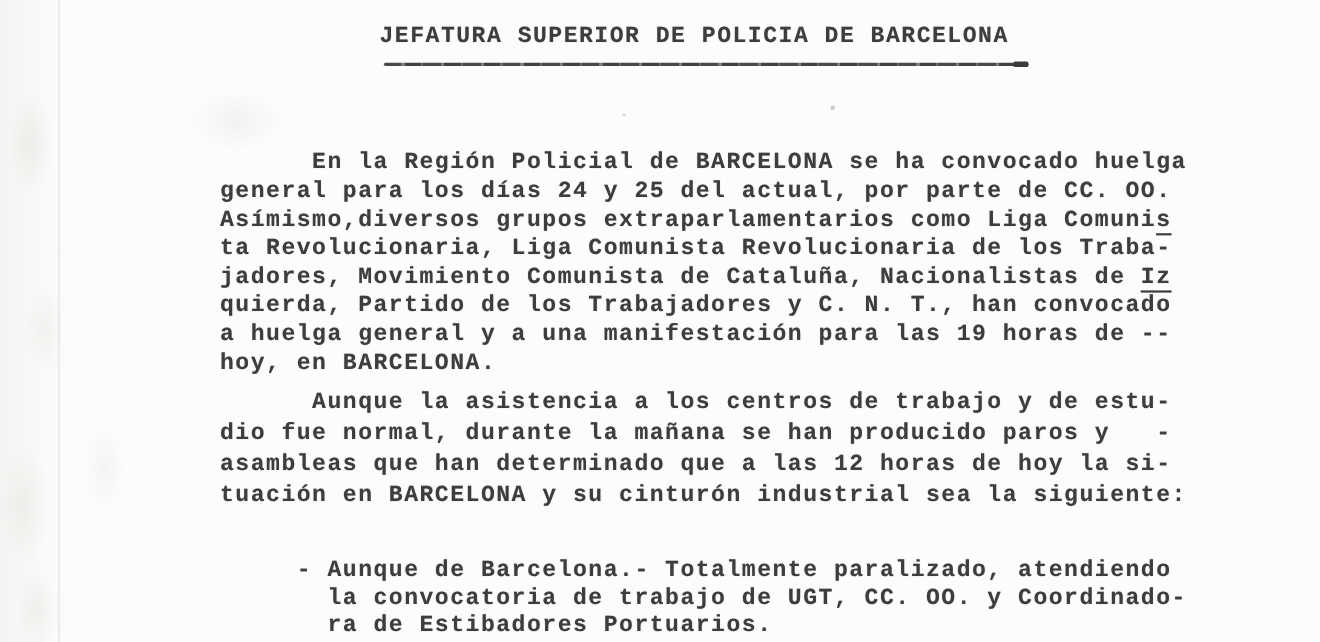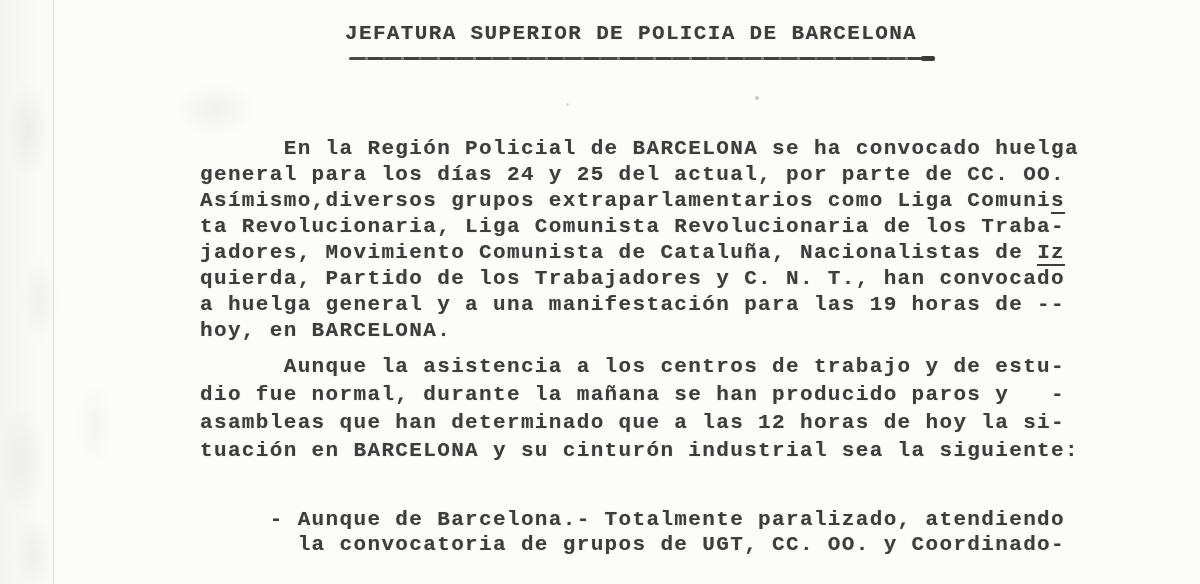--- a/index.html
+++ b/index.html
@@ -87,14 +87,14 @@
   <div class="scan-blot-1"></div>
   <div class="scan-blot-2"></div>
   <div class="speck-1"></div>
   <div class="speck-2"></div>
 
   <div class="doc-title">JEFATURA SUPERIOR DE POLICIA DE BARCELONA</div>
   <div class="title-underline"></div>
 
   <div class="block para-1"><div class="line"><span>      En la Región Policial de BARCELONA se ha convocado huelga</span></div><div class="line"><span>general para los días 24 y 25 del actual, por parte de CC. OO.</span></div><div class="line"><span>Asímismo,diversos grupos extraparlamentarios como Liga Comuni</span><span class="u">s</span></div><div class="line"><span>ta Revolucionaria, Liga Comunista Revolucionaria de los Traba-</span></div><div class="line"><span>jadores, Movimiento Comunista de Cataluña, Nacionalistas de </span><span class="u">Iz</span></div><div class="line"><span>quierda, Partido de los Trabajadores y C. N. T., han convocado</span></div><div class="line"><span>a huelga general y a una manifestación para las 19 horas de --</span></div><div class="line"><span>hoy, en BARCELONA.</span></div></div>
   <div class="block para-2"><div class="line"><span>      Aunque la asistencia a los centros de trabajo y de estu-</span></div><div class="line"><span>dio fue normal, durante la mañana se han producido paros y   -</span></div><div class="line"><span>asambleas que han determinado que a las 12 horas de hoy la si-</span></div><div class="line"><span>tuación en BARCELONA y su cinturón industrial sea la siguiente:</span></div></div>
-  <div class="block list-1"><div class="line"><span>     - Aunque de Barcelona.- Totalmente paralizado, atendiendo</span></div><div class="line"><span>       la convocatoria de grupos de UGT, CC. OO. y Coordinado-</span></div></div>
+  <div class="block list-1"><div class="line"><span>     - Aunque de Barcelona.- Totalmente paralizado, atendiendo</span></div><div class="line"><span>       la convocatoria de trabajo de UGT, CC. OO. y Coordinado-</span></div><div class="line"><span>       ra de Estibadores Portuarios.</span></div></div>
 </div>
 
 </body></html>

